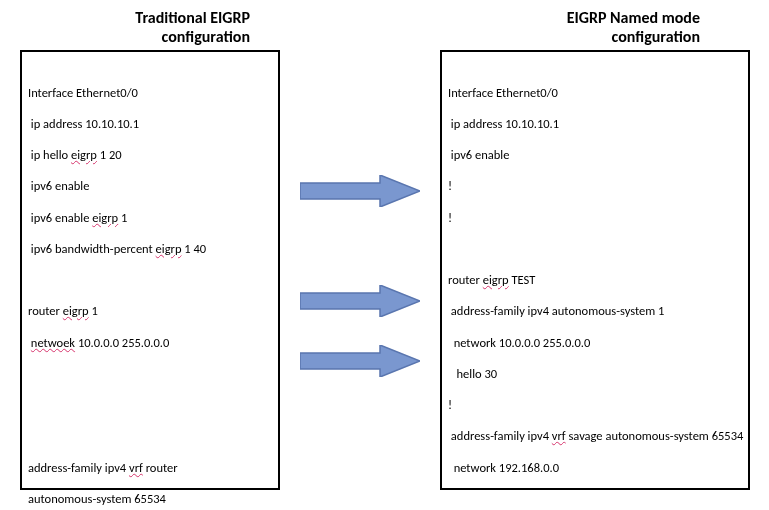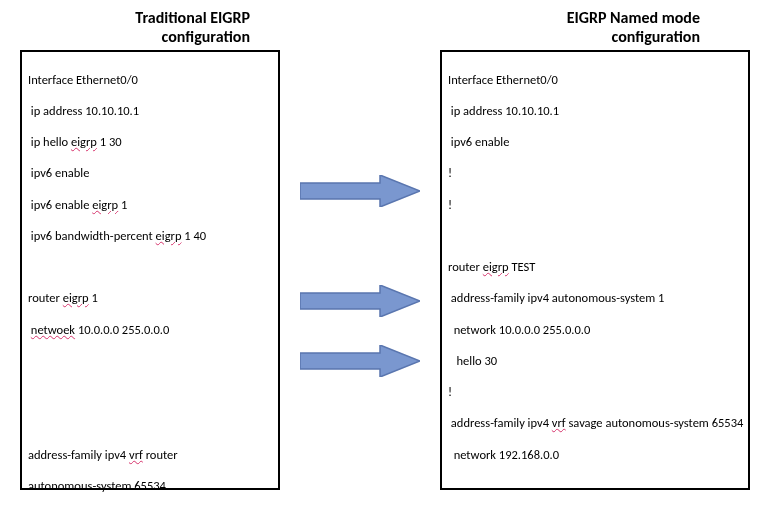--- a/index.html
+++ b/index.html
@@ -19,21 +19,21 @@
     font-size: 16px;
     text-align: right;
     line-height: 1.2;
   }
   .title-left { left: 50px; top: 8px; width: 200px; }
   .title-right { left: 480px; top: 8px; width: 220px; }
   .config-box {
     position: absolute;
     border: 2px solid #000;
     background: #fff;
-    padding: 4px 6px;
+    padding: 17px 6px;
     line-height: 1.25;
     white-space: pre;
     font-family: Calibri, Arial, sans-serif;
     font-size: 12.5px;
   }
   .box-left { left: 20px; top: 50px; width: 260px; height: 440px; }
   .box-right { left: 440px; top: 50px; width: 310px; height: 440px; }
   .arrow {
     position: absolute;
     width: 120px;
@@ -59,21 +59,21 @@
   <span>configuration</span>
 </div>
 <div class="title title-right">
   <span>EIGRP Named mode</span><br>
   <span>configuration</span>
 </div>
 
 <div class="config-box box-left">
 <div>Interface Ethernet0/0</div>
 <div> ip address 10.10.10.1</div>
-<div><span> ip hello </span><span class="squiggle">eigrp</span><span> 1 30</span></div>
+<div><span> ip hello </span><span class="squiggle">eigrp</span><span> 1 20</span></div>
 <div> ipv6 enable</div>
 <div><span> ipv6 enable </span><span class="squiggle">eigrp</span><span> 1</span></div>
 <div><span> ipv6 bandwidth-percent </span><span class="squiggle">eigrp</span><span> 1 40</span></div>
 <div> </div>
 <div><span>router </span><span class="squiggle">eigrp</span><span> 1</span></div>
 <div><span> </span><span class="squiggle">netwoek</span><span> 10.0.0.0 255.0.0.0</span></div>
 <div> </div>
 <div> </div>
 <div> </div>
 <div><span>address-family ipv4 </span><span class="squiggle">vrf</span><span> router</span></div>

